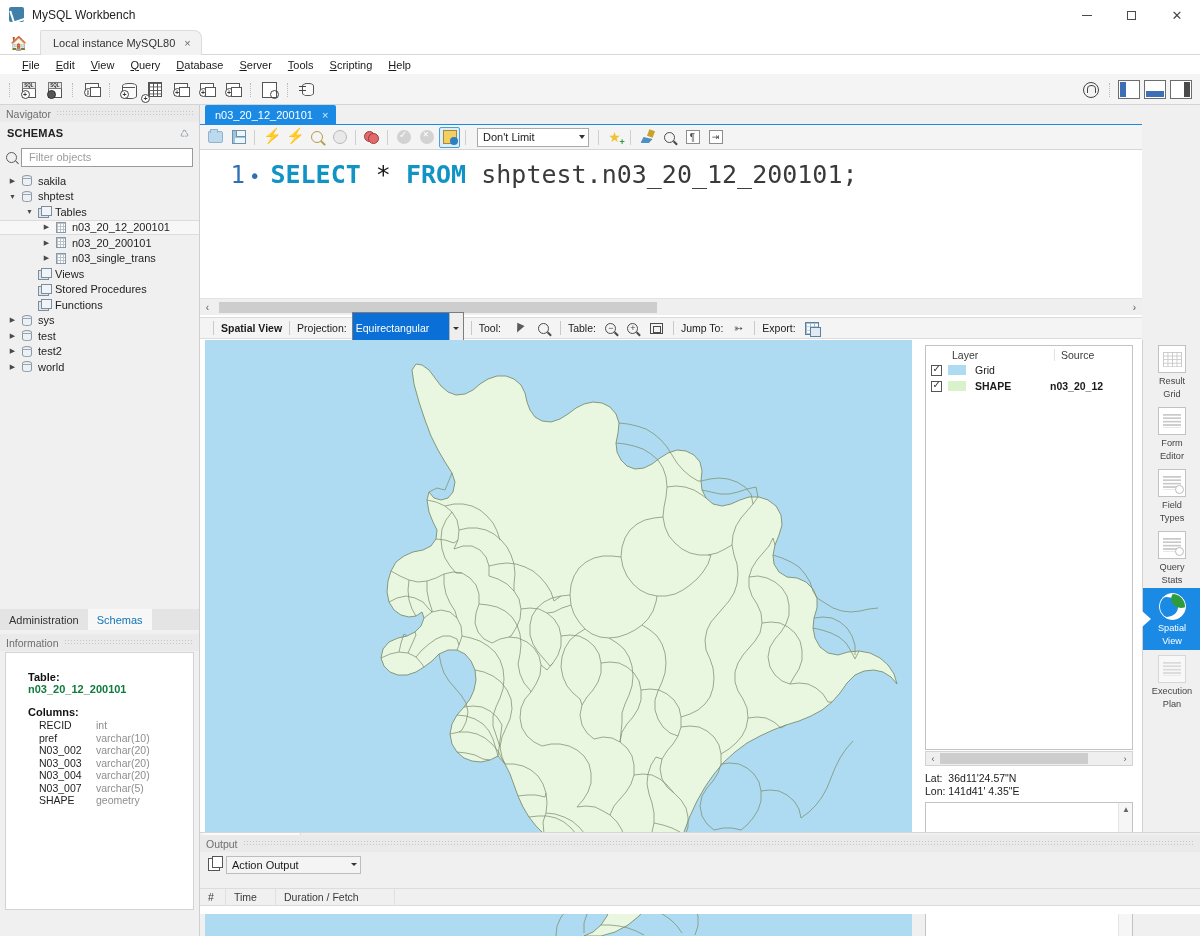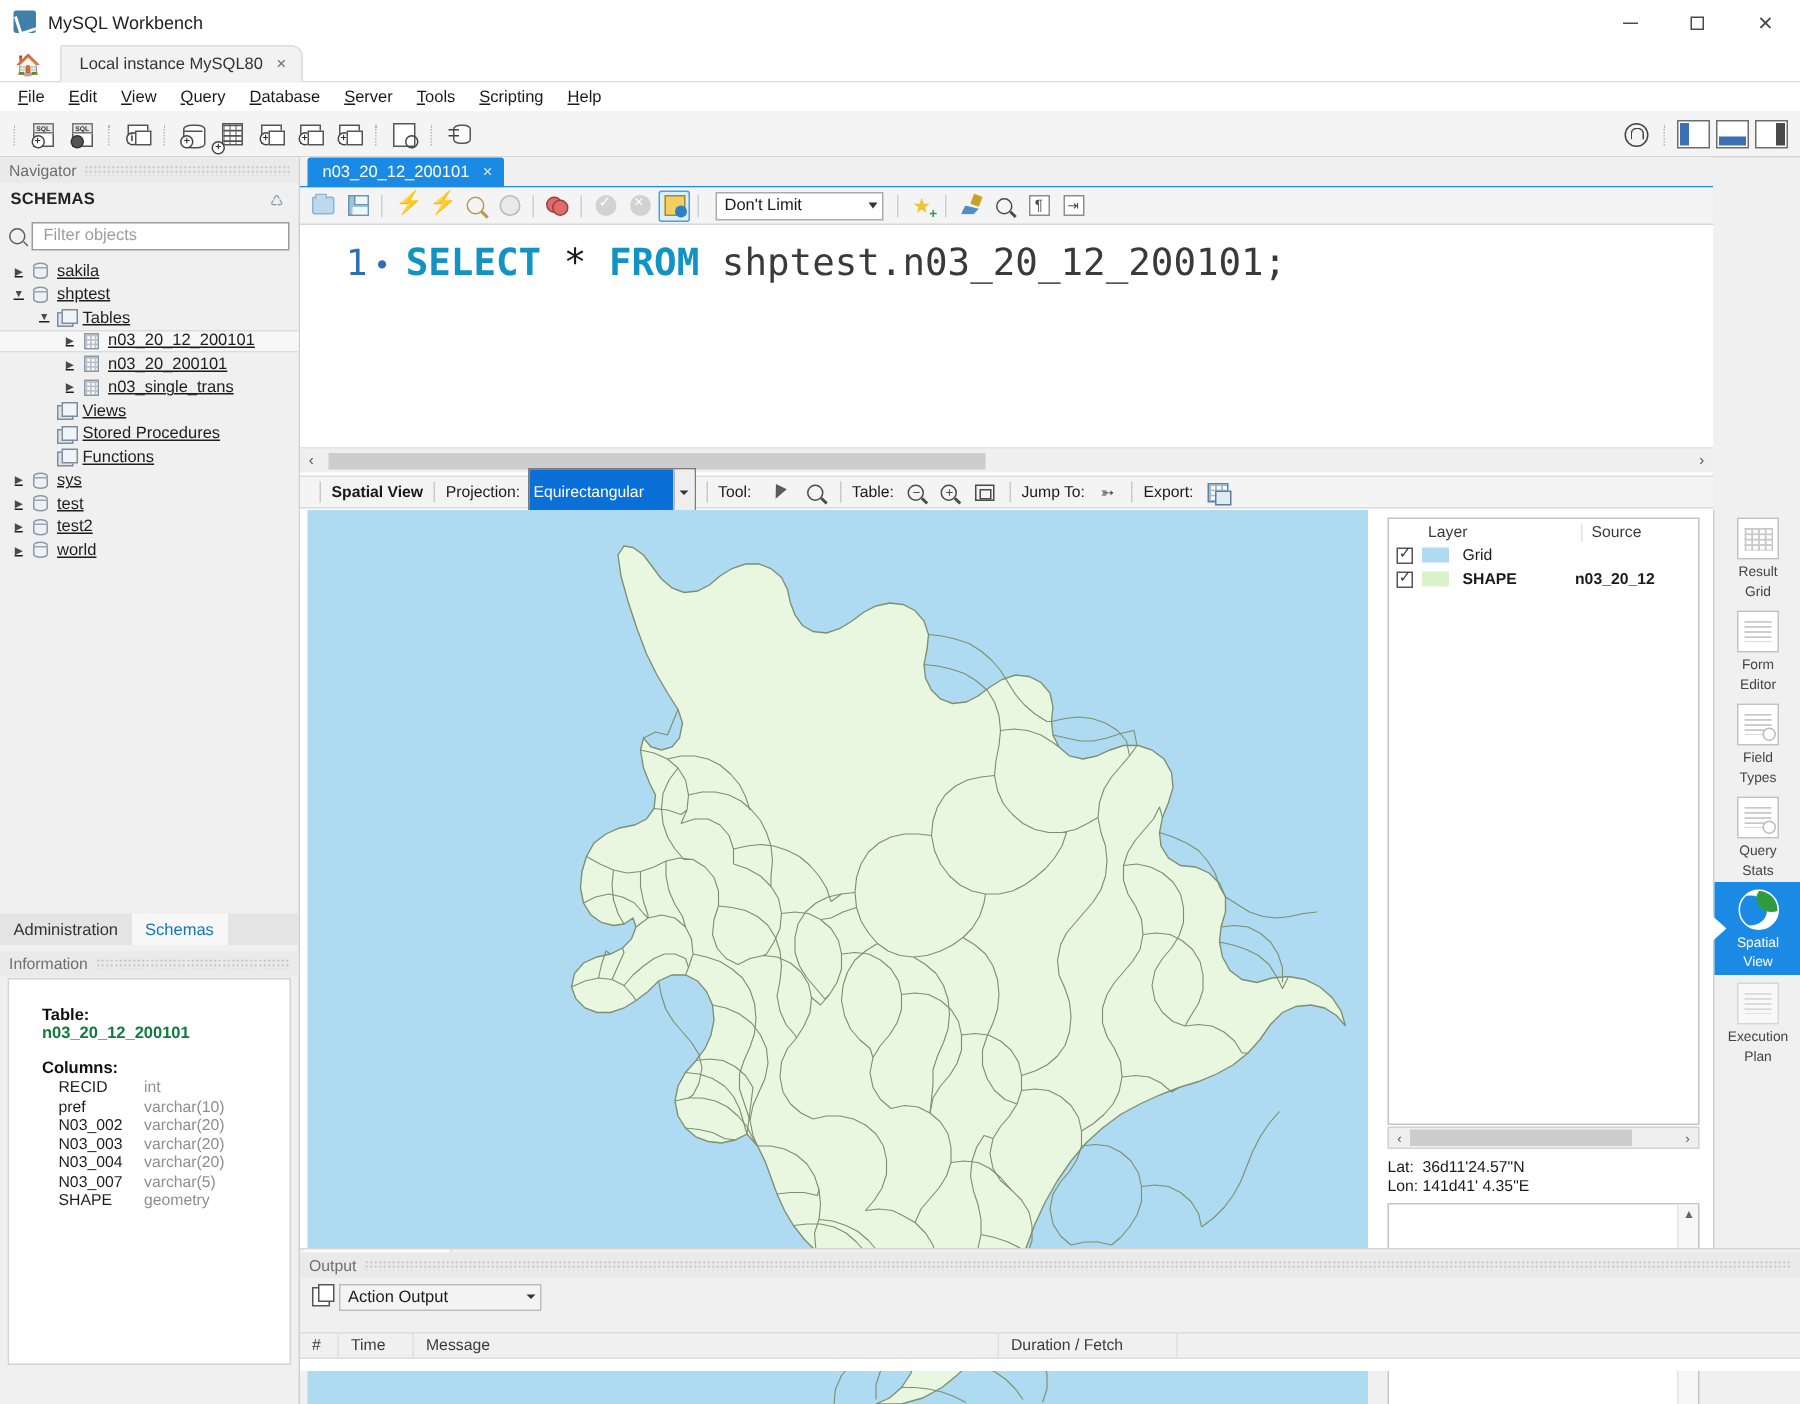--- a/index.html
+++ b/index.html
@@ -33,21 +33,21 @@
      align-items:center; justify-content:center; }
   .home-icon { font-size:14px; color:#333; line-height:1; }
   .inst-tab { position:absolute; left:40px; top:0; height:25px; padding:0 10px 0 12px;
      background:#f2f2f2; border:1px solid #dcdcdc; border-bottom:none;
      display:flex; align-items:center; gap:9px; border-radius:2px 8px 0 0; }
   .inst-tab-label { font-size:11px; color:#333; }
   .tab-x { color:#6b6b6b; font-size:11px; }
 
   
   .menubar { position:absolute; left:0; top:55px; width:1200px; height:19px; background:#ffffff;
-     display:flex; align-items:center; padding-left:4px; }
+     display:flex; align-items:center; padding-left:14px; }
   .menu-item { padding:2px 8px; font-size:11px; color:#1a1a1a; }
   .menu-item u { text-decoration:underline; }
 
   
   .maintoolbar { position:absolute; left:0; top:74px; width:1200px; height:31px;
      background:#f4f4f4; border-bottom:1px solid #d4d4d4; }
   .tb-group { position:absolute; top:4px; display:flex; align-items:center; gap:3px; }
   .tb-btn { width:23px; height:23px; position:relative; display:flex; align-items:center;
      justify-content:center; }
   .tb-sep { width:1px; height:15px; background:#cfcfcf; margin:0 3px; }
@@ -106,21 +106,21 @@
   .mag-small:after { content:""; position:absolute; right:-3px; bottom:-2px; width:4px; height:1.4px;
      background:#5b5b5b; transform:rotate(45deg); }
   .filterbox { flex:1; height:19px; background:#fff; border:1px solid #9a9a9a; display:flex;
      align-items:center; padding:0 5px; }
   .filterbox input { border:none; outline:none; width:100%; font-size:11px; color:#222;
      font-family:"Liberation Sans", sans-serif; background:transparent; }
   .filterbox input::placeholder { color:#9d9d9d; }
 
   .tree { background:#f0f0f0; padding-top:3px; }
   .trow { height:15.5px; display:flex; align-items:center; font-size:11px; color:#1d1d1d;
-     white-space:nowrap;text-decoration:underline; }
+     white-space:nowrap; }
   .trow.sel { background:#f7f7f7; border-top:1px solid #dcdcdc; border-bottom:1px solid #dcdcdc; }
   .arrow { width:13px; text-align:center; font-size:7px; color:#4a4a4a; flex:0 0 13px; }
   .arrow.open:before { content:"\25BC"; }
   .arrow.closed:before { content:"\25B6"; }
   .tic { width:15px; flex:0 0 15px; display:flex; align-items:center; justify-content:center; }
   .tic-db { width:10px; height:11px; position:relative; }
   .tic-db:before{ content:""; position:absolute; inset:0; border:1.2px solid #8b98a6;
      border-radius:5px/2.5px; background:#eef1f4; }
   .tic-db:after{ content:""; position:absolute; left:0; top:3px; width:10px; height:1px; background:#9aa6b3; }
   .tic-tables { width:12px; height:11px; position:relative; }
@@ -985,19 +985,18 @@
     <div class="out-ctrl">
       <span class="copy-ic"></span>
       <div class="outsel">
         <span>Action Output</span>
         <span class="caret-sm"></span>
       </div>
     </div>
     <div class="out-table-hdr" id="outhdr">
         <div class="oth" style="width: 26px;">#</div>
         <div class="oth" style="width: 50px;">Time</div>
-        <div class="oth" style="width: 390px;">Message</div>
         <div class="oth" style="width: 119px;">Duration / Fetch</div>
       </div>
     <div class="out-body"></div>
   </div>
 
 </div>
 
 </body></html>

